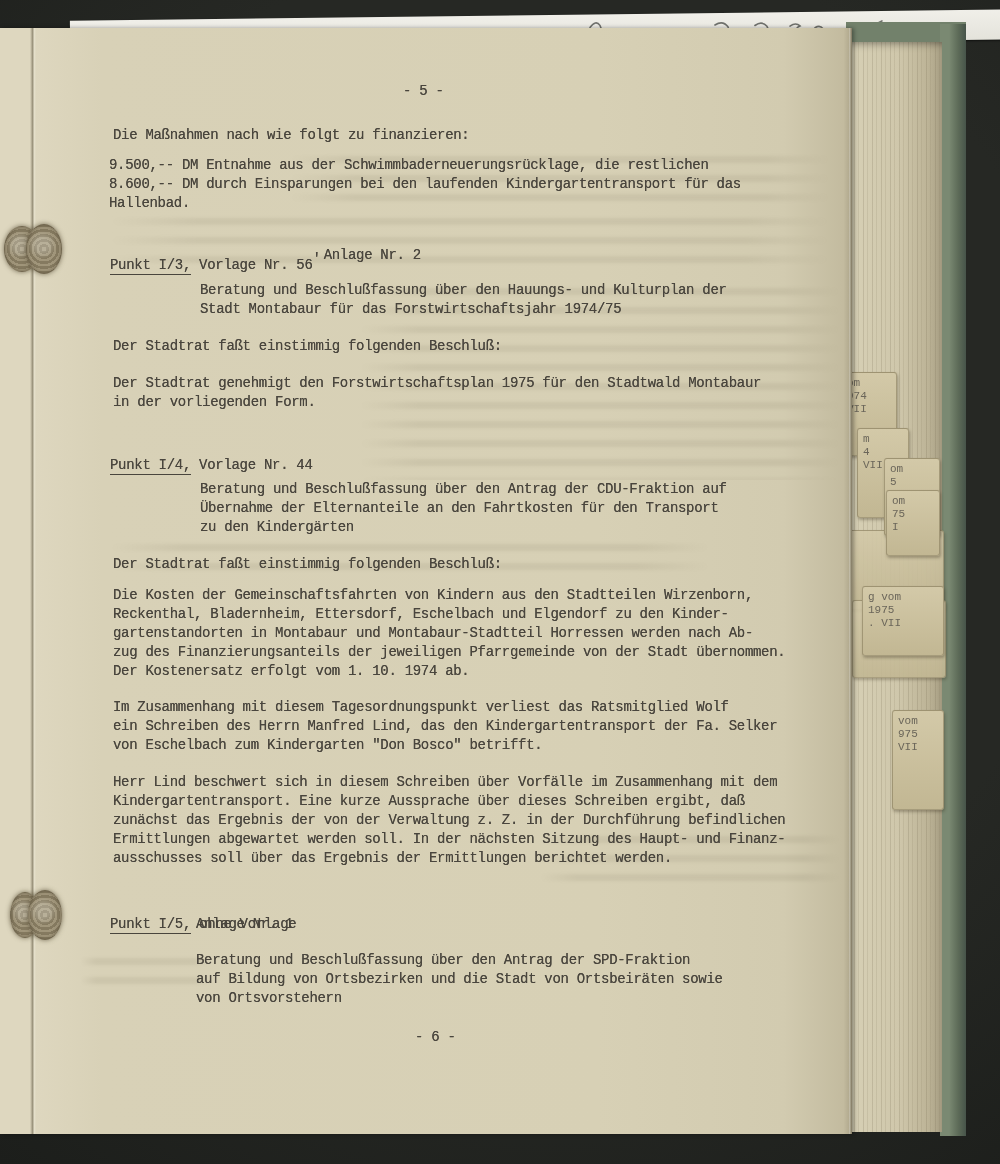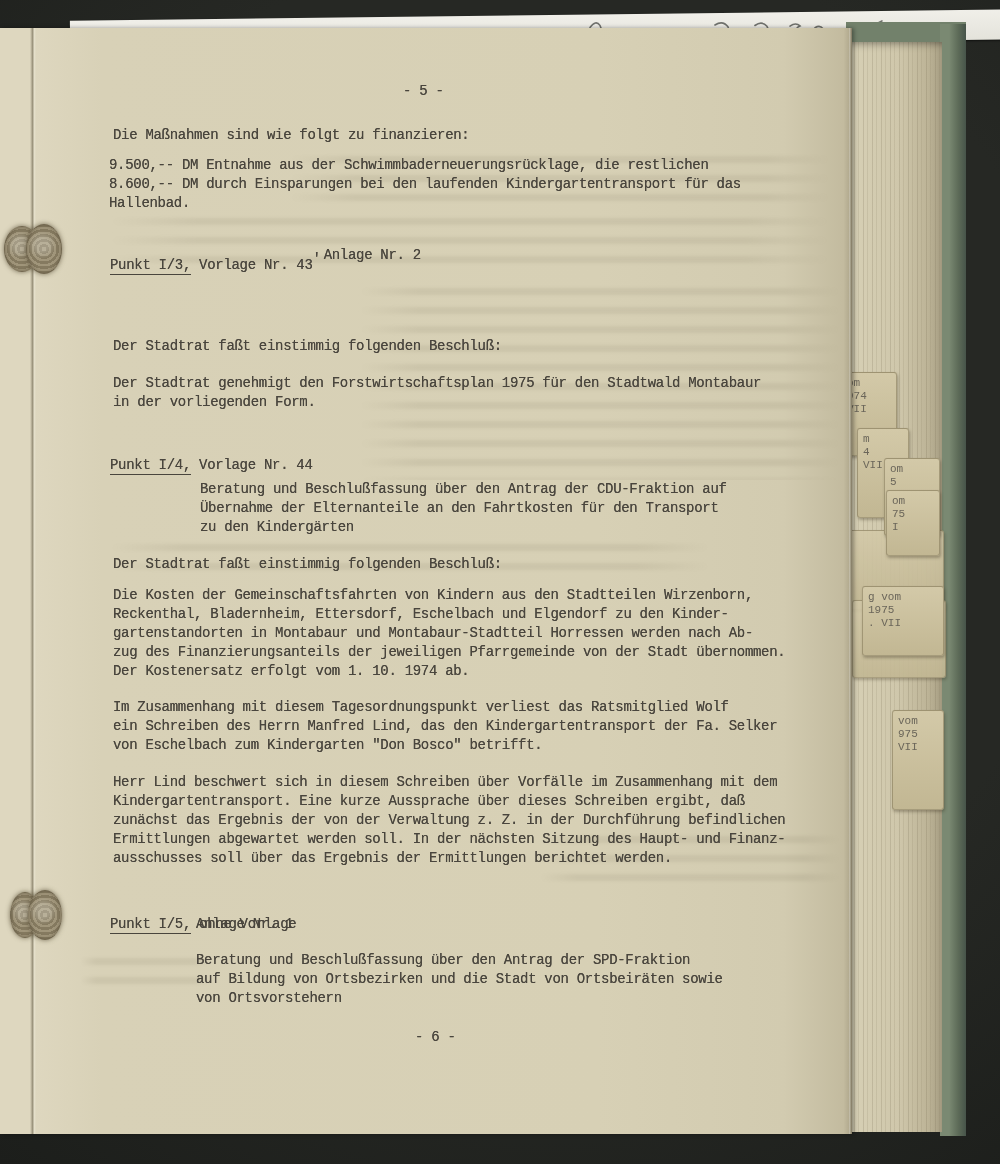--- a/index.html
+++ b/index.html
@@ -164,28 +164,30 @@
 
     <div class="bleed" style="left:290px;top:120px;width:540px;height:60px;"></div>
     <div class="bleed" style="left:110px;top:182px;width:720px;height:62px;"></div>
     <div class="bleed" style="left:360px;top:252px;width:480px;height:200px;"></div>
     <div class="bleed" style="left:110px;top:508px;width:600px;height:40px;"></div>
     <div class="bleed" style="left:540px;top:800px;width:300px;height:58px;"></div>
     <div class="bleed" style="left:80px;top:922px;width:130px;height:40px;"></div>
 
     <div class="tw" style="left:403px;top:54px;">- 5 -</div>
 
-    <div class="tw" style="left:113px;top:98px;">Die Maßnahmen sind wie folgt zu finanzieren:</div>
+    <div class="tw" style="left:113px;top:98px;">Die Maßnahmen nach wie folgt zu finanzieren:</div>
     <div class="tw" style="left:109px;top:128px;width:700px;">9.500,-- DM Entnahme aus der Schwimmbaderneuerungsrücklage, die restlichen
 8.600,-- DM durch Einsparungen bei den laufenden Kindergartentransport für das
 Hallenbad.</div>
 
     <div class="tw" style="left:110px;top:209px;">
-      <span class="u">Punkt I/3,</span><span> Vorlage Nr. 43</span><span class="caret">'</span><span class="annot">Anlage Nr. 2</span>
-    </div>
+      <span class="u">Punkt I/3,</span><span> Vorlage Nr. 56</span><span class="caret">'</span><span class="annot">Anlage Nr. 2</span>
+    </div>
+    <div class="tw" style="left:200px;top:253px;width:560px;">Beratung und Beschlußfassung über den Hauungs- und Kulturplan der
+Stadt Montabaur für das Forstwirtschaftsjahr 1974/75</div>
     <div class="tw" style="left:113px;top:309px;">Der Stadtrat faßt einstimmig folgenden Beschluß:</div>
     <div class="tw" style="left:113px;top:346px;width:720px;">Der Stadtrat genehmigt den Forstwirtschaftsplan 1975 für den Stadtwald Montabaur
 in der vorliegenden Form.</div>
 
     <div class="tw" style="left:110px;top:409px;">
       <span class="u">Punkt I/4,</span><span> Vorlage Nr. 44</span>
     </div>
     <div class="tw" style="left:200px;top:452px;width:560px;">Beratung und Beschlußfassung über den Antrag der CDU-Fraktion auf
 Übernahme der Elternanteile an den Fahrtkosten für den Transport
 zu den Kindergärten</div>

